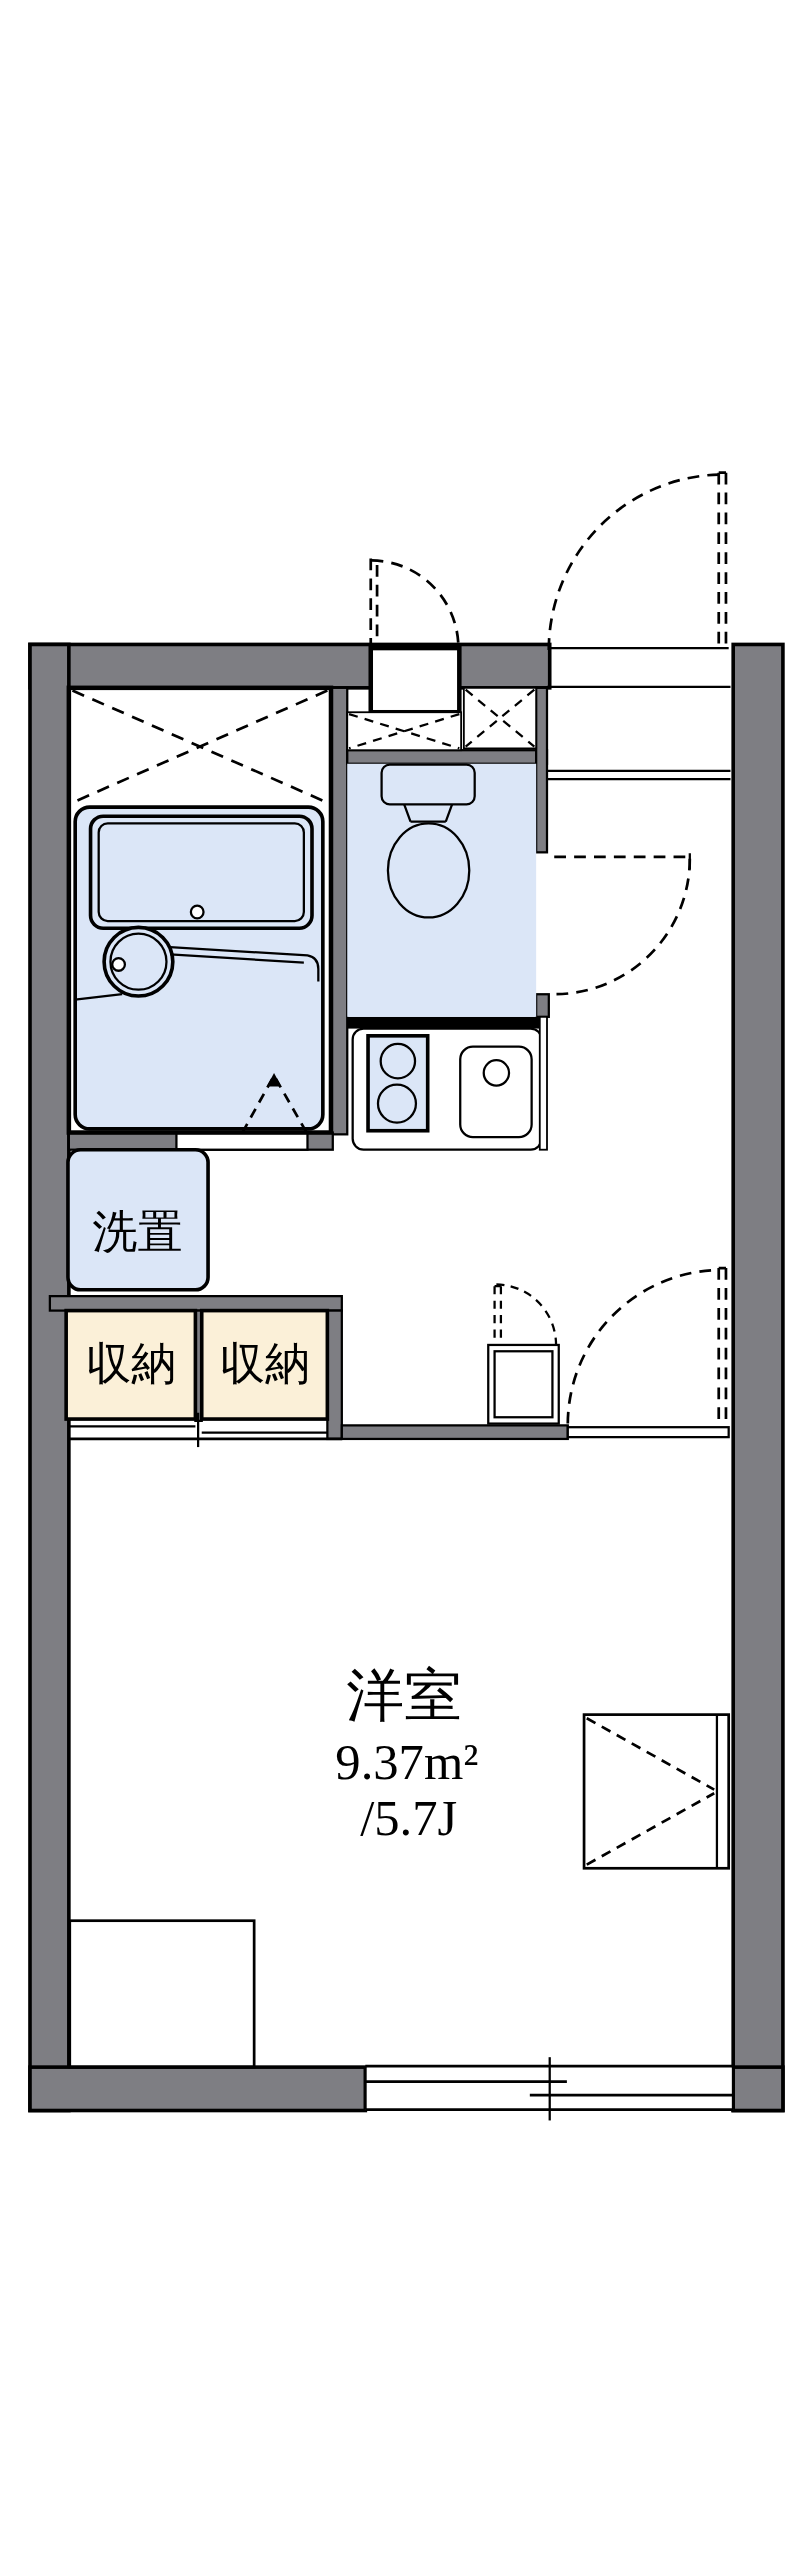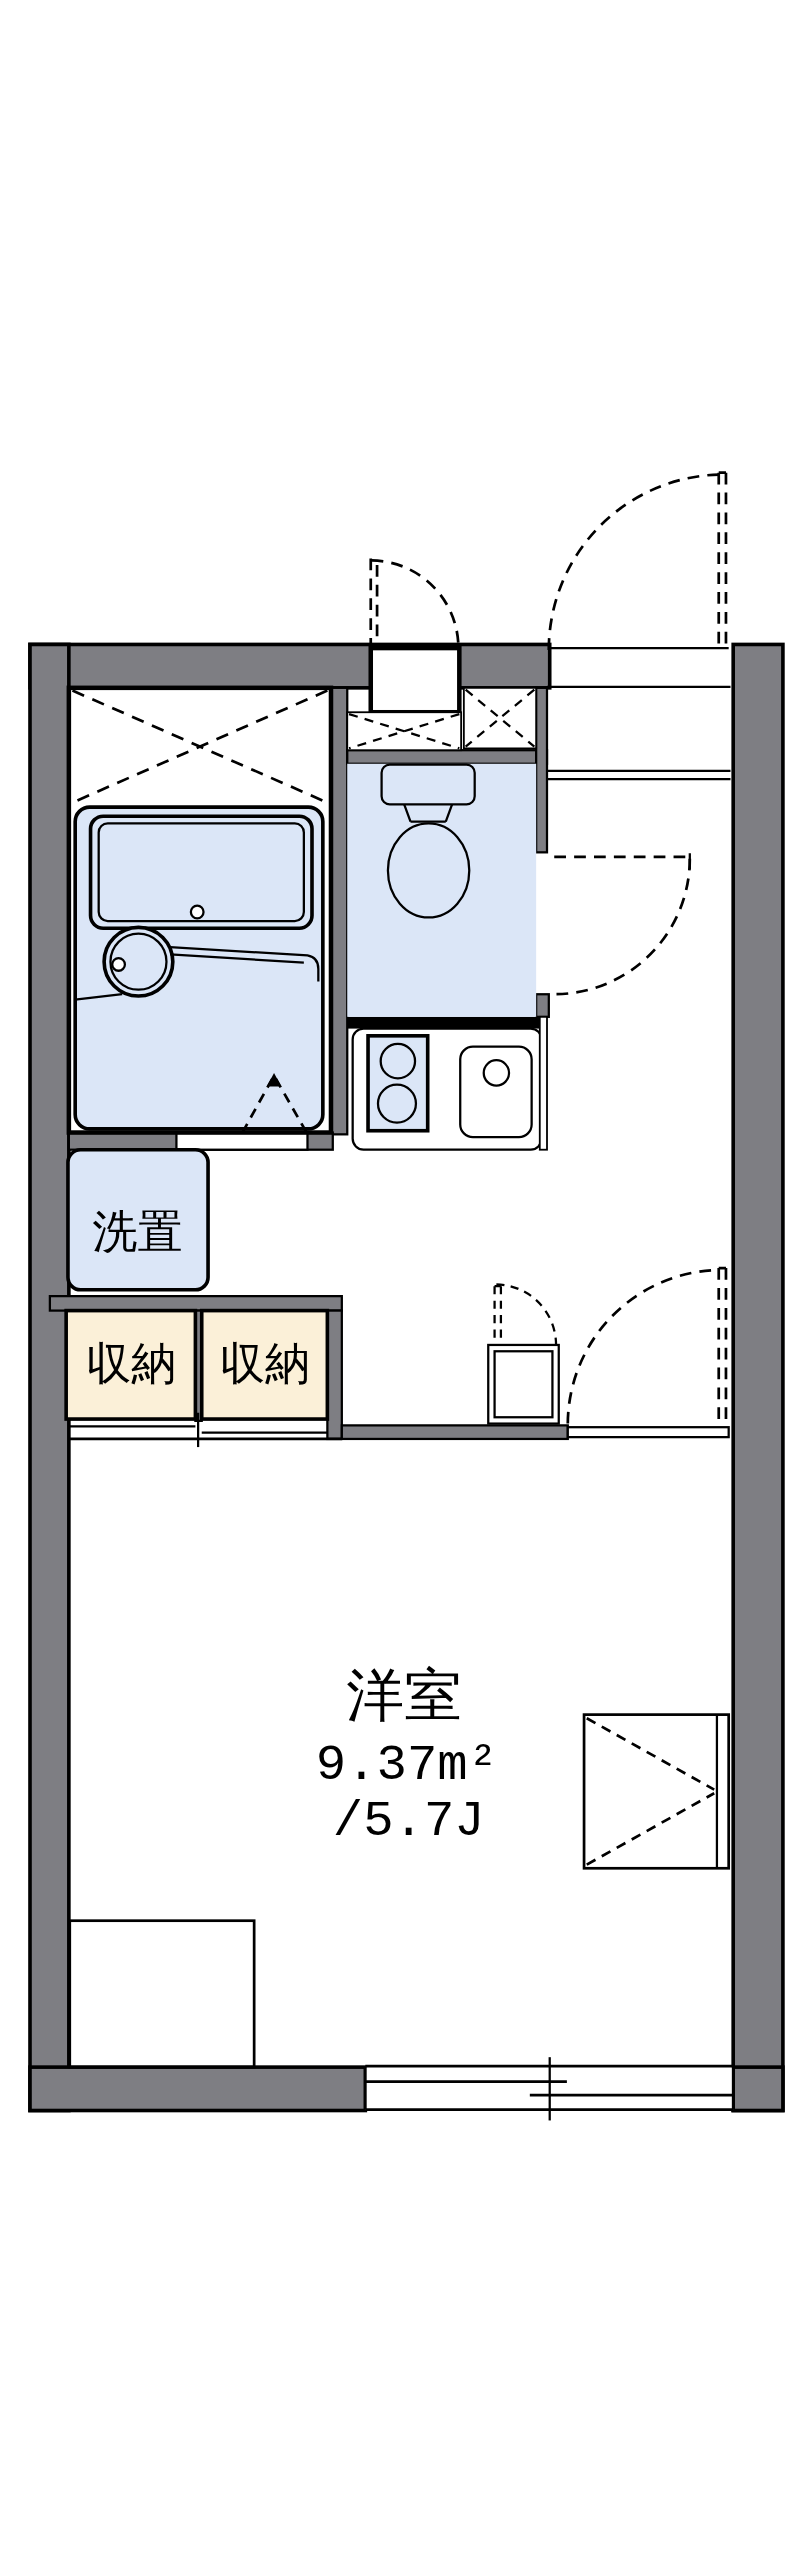--- a/index.html
+++ b/index.html
@@ -1,17 +1,17 @@
 <!DOCTYPE html>
 <html style="font-size:14.5px"><head>
 <meta charset="utf-8">
 <style>
   html,body{margin:0;padding:0;background:#ffffff;}
   .page{position:relative;width:812px;height:2576px;background:#ffffff;overflow:hidden;
-        font-family:Liberation Mono, monospace;}
+        font-family:Liberation Serif, serif;}
   svg{position:absolute;left:0;top:0;}
   .w   {stroke:#000;stroke-width:4;}          
   .w2  {stroke:#000;stroke-width:2.5;}        
   .bx  {stroke:#000;stroke-width:4;}          
   .bx2 {stroke:#000;stroke-width:2.5;fill:none;}
   .ln  {stroke:#000;stroke-width:3;fill:none;}
   .ln2 {stroke:#000;stroke-width:2.5;fill:none;}
   .d   {stroke:#000;stroke-width:3;fill:none;stroke-dasharray:13 9;}   
   .dx  {stroke:#000;stroke-width:3;fill:none;stroke-dasharray:14 10;}  
   .dx2 {stroke:#000;stroke-width:2.5;fill:none;stroke-dasharray:10 8;}

